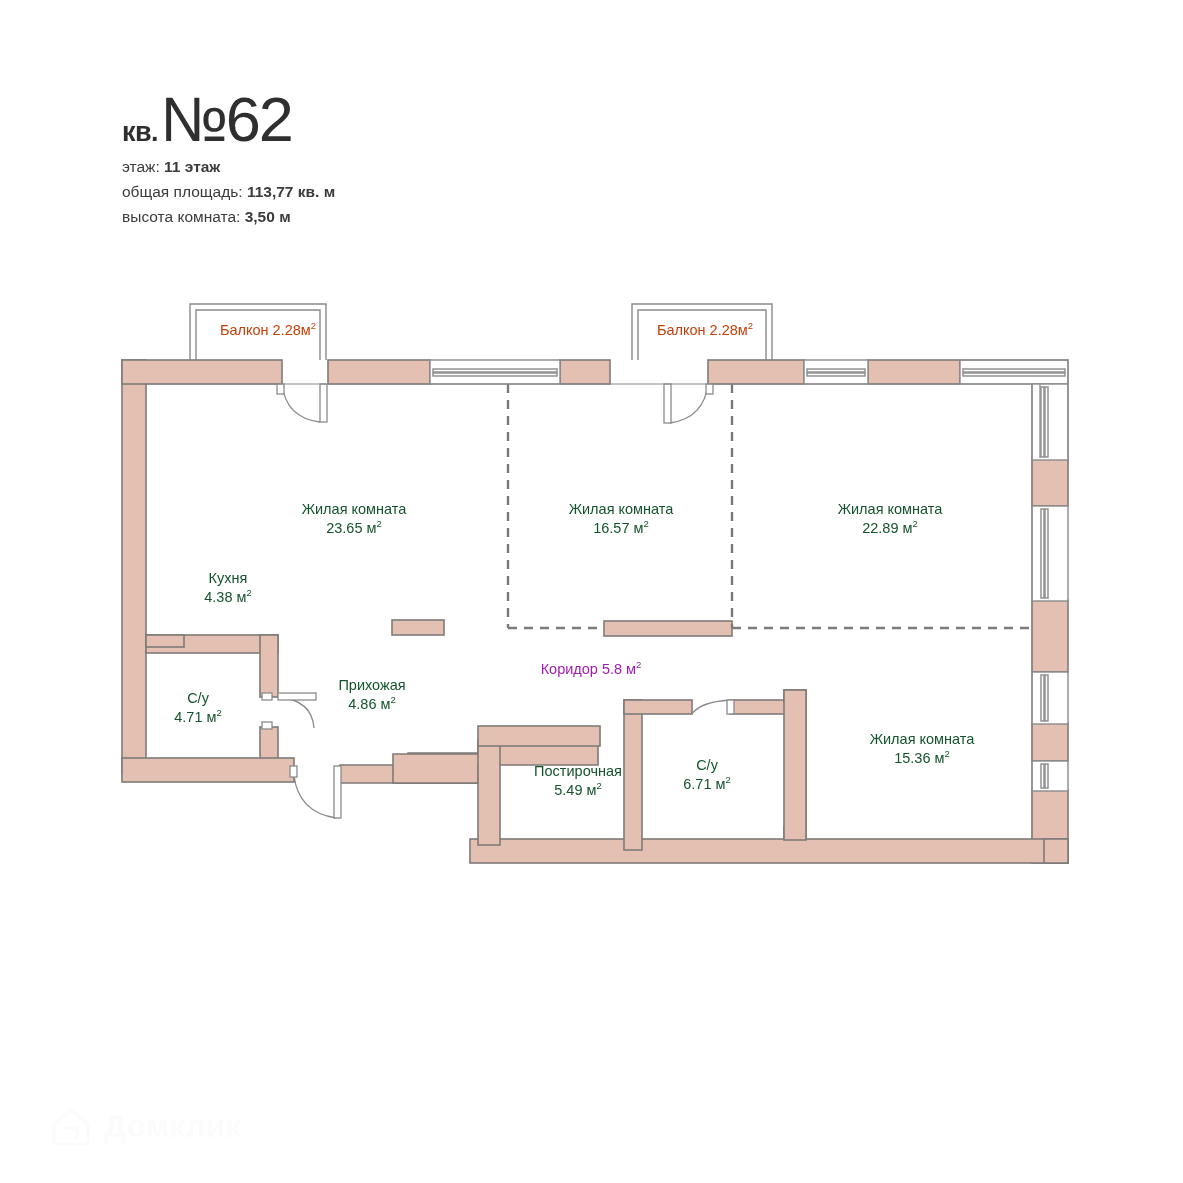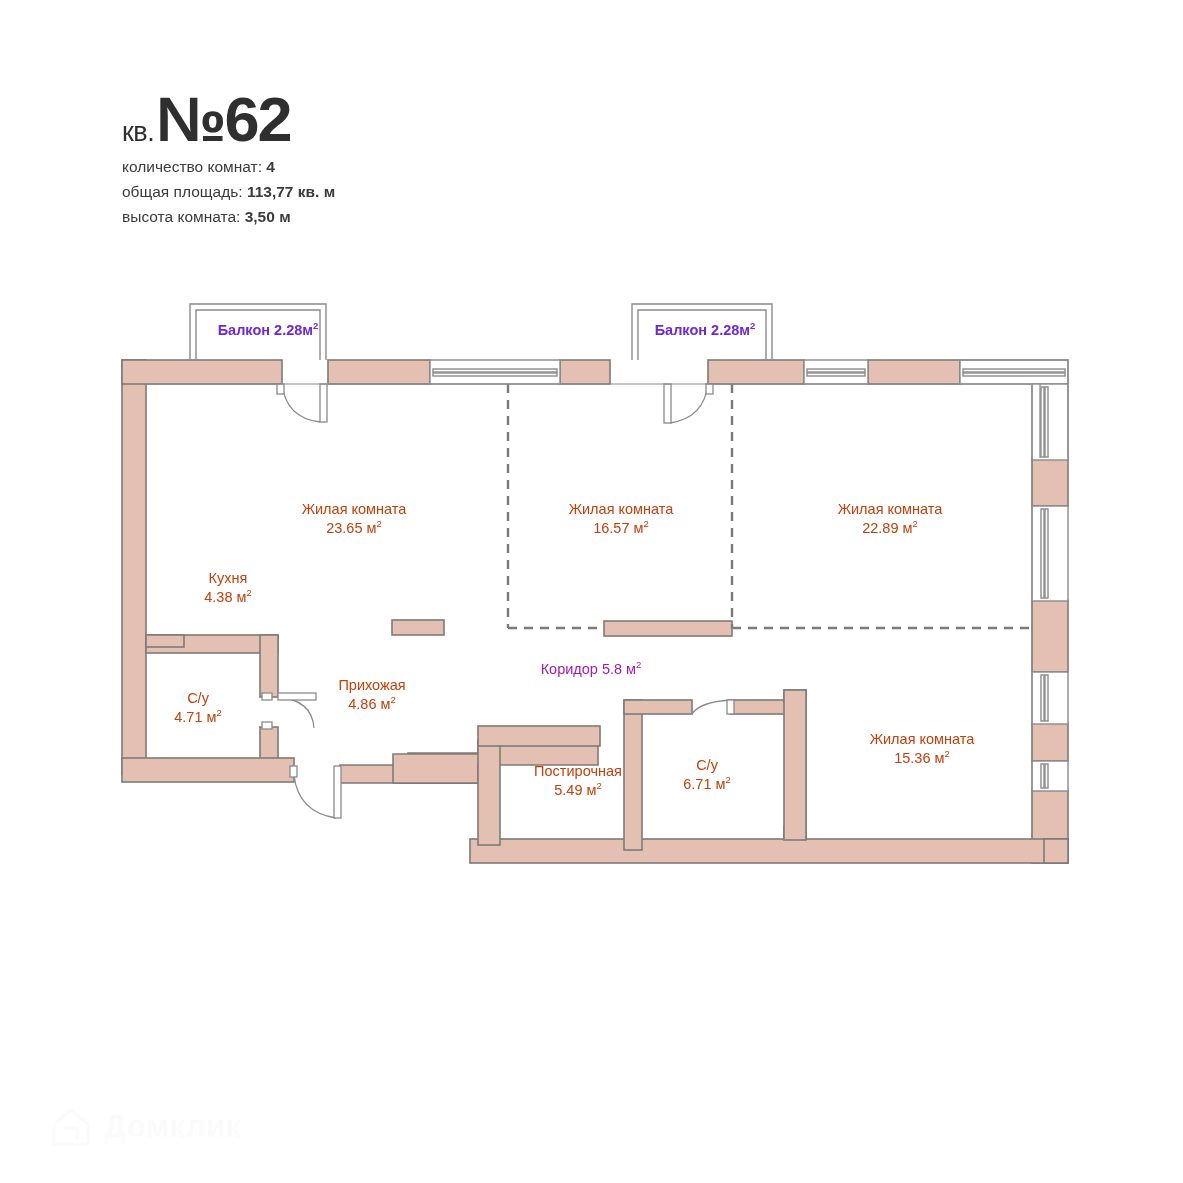--- a/index.html
+++ b/index.html
@@ -24,26 +24,26 @@
     width: 560px;
   }
   #title-line {
     display: flex;
     align-items: baseline;
     color: #2f2f2f;
     letter-spacing: -0.5px;
   }
   #title-prefix {
     font-size: 27px;
-    font-weight: normal;
+    font-weight: bold;
     line-height: 1;
   }
   #title-number {
     font-size: 63px;
-    font-weight: bold;
+    font-weight: normal;
     line-height: 1;
     margin-left: 2px;
     letter-spacing: -2px;
   }
   .meta-row {
     font-size: 15.5px;
     color: #3b3b3b;
     margin-top: 7px;
     white-space: nowrap;
   }
@@ -59,21 +59,21 @@
     height: 1183px;
     pointer-events: none;
   }
   #plan svg { display: block; }
 
   
   .room-label {
     position: absolute;
     text-align: center;
     font-size: 14.5px;
-    color: #c2410c;
+    color: #14532d;
     line-height: 1.28;
     white-space: nowrap;
     transform: translateX(-50%);
   }
   .room-label .rl-name { display: block; }
   .room-label .rl-area { display: block; }
   .room-label sup {
     font-size: 9.5px;
     vertical-align: super;
     line-height: 0;
@@ -82,22 +82,22 @@
     position: absolute;
     font-size: 14.5px;
     color: #a21caf;
     white-space: nowrap;
     transform: translateX(-50%);
   }
   .label-inline sup { font-size: 9.5px; vertical-align: super; line-height: 0; }
   .balcony-label {
     position: absolute;
     font-size: 14.5px;
-    color: #6d28d9;
-    font-weight: bold;
+    color: #c2410c;
+    font-weight: normal;
     white-space: nowrap;
     transform: translateX(-50%);
   }
   .balcony-label sup { font-size: 9.5px; vertical-align: super; line-height: 0; }
 
   
   #watermark {
     position: absolute;
     left: 48px;
     top: 1104px;
@@ -116,22 +116,22 @@
 </head>
 <body>
 
 <div id="header">
   <div id="title-line">
     <span id="title-prefix">кв.</span>
     <span id="title-number">№62</span>
   </div>
 
   <div class="meta-row">
-    <span>количество комнат:</span>
-    <span class="meta-val">4</span>
+    <span>этаж:</span>
+    <span class="meta-val">11 этаж</span>
   </div>
   <div class="meta-row">
     <span>общая площадь:</span>
     <span class="meta-val">113,77 кв. м</span>
   </div>
   <div class="meta-row">
     <span>высота комната:</span>
     <span class="meta-val">3,50 м</span>
   </div>
 </div>

